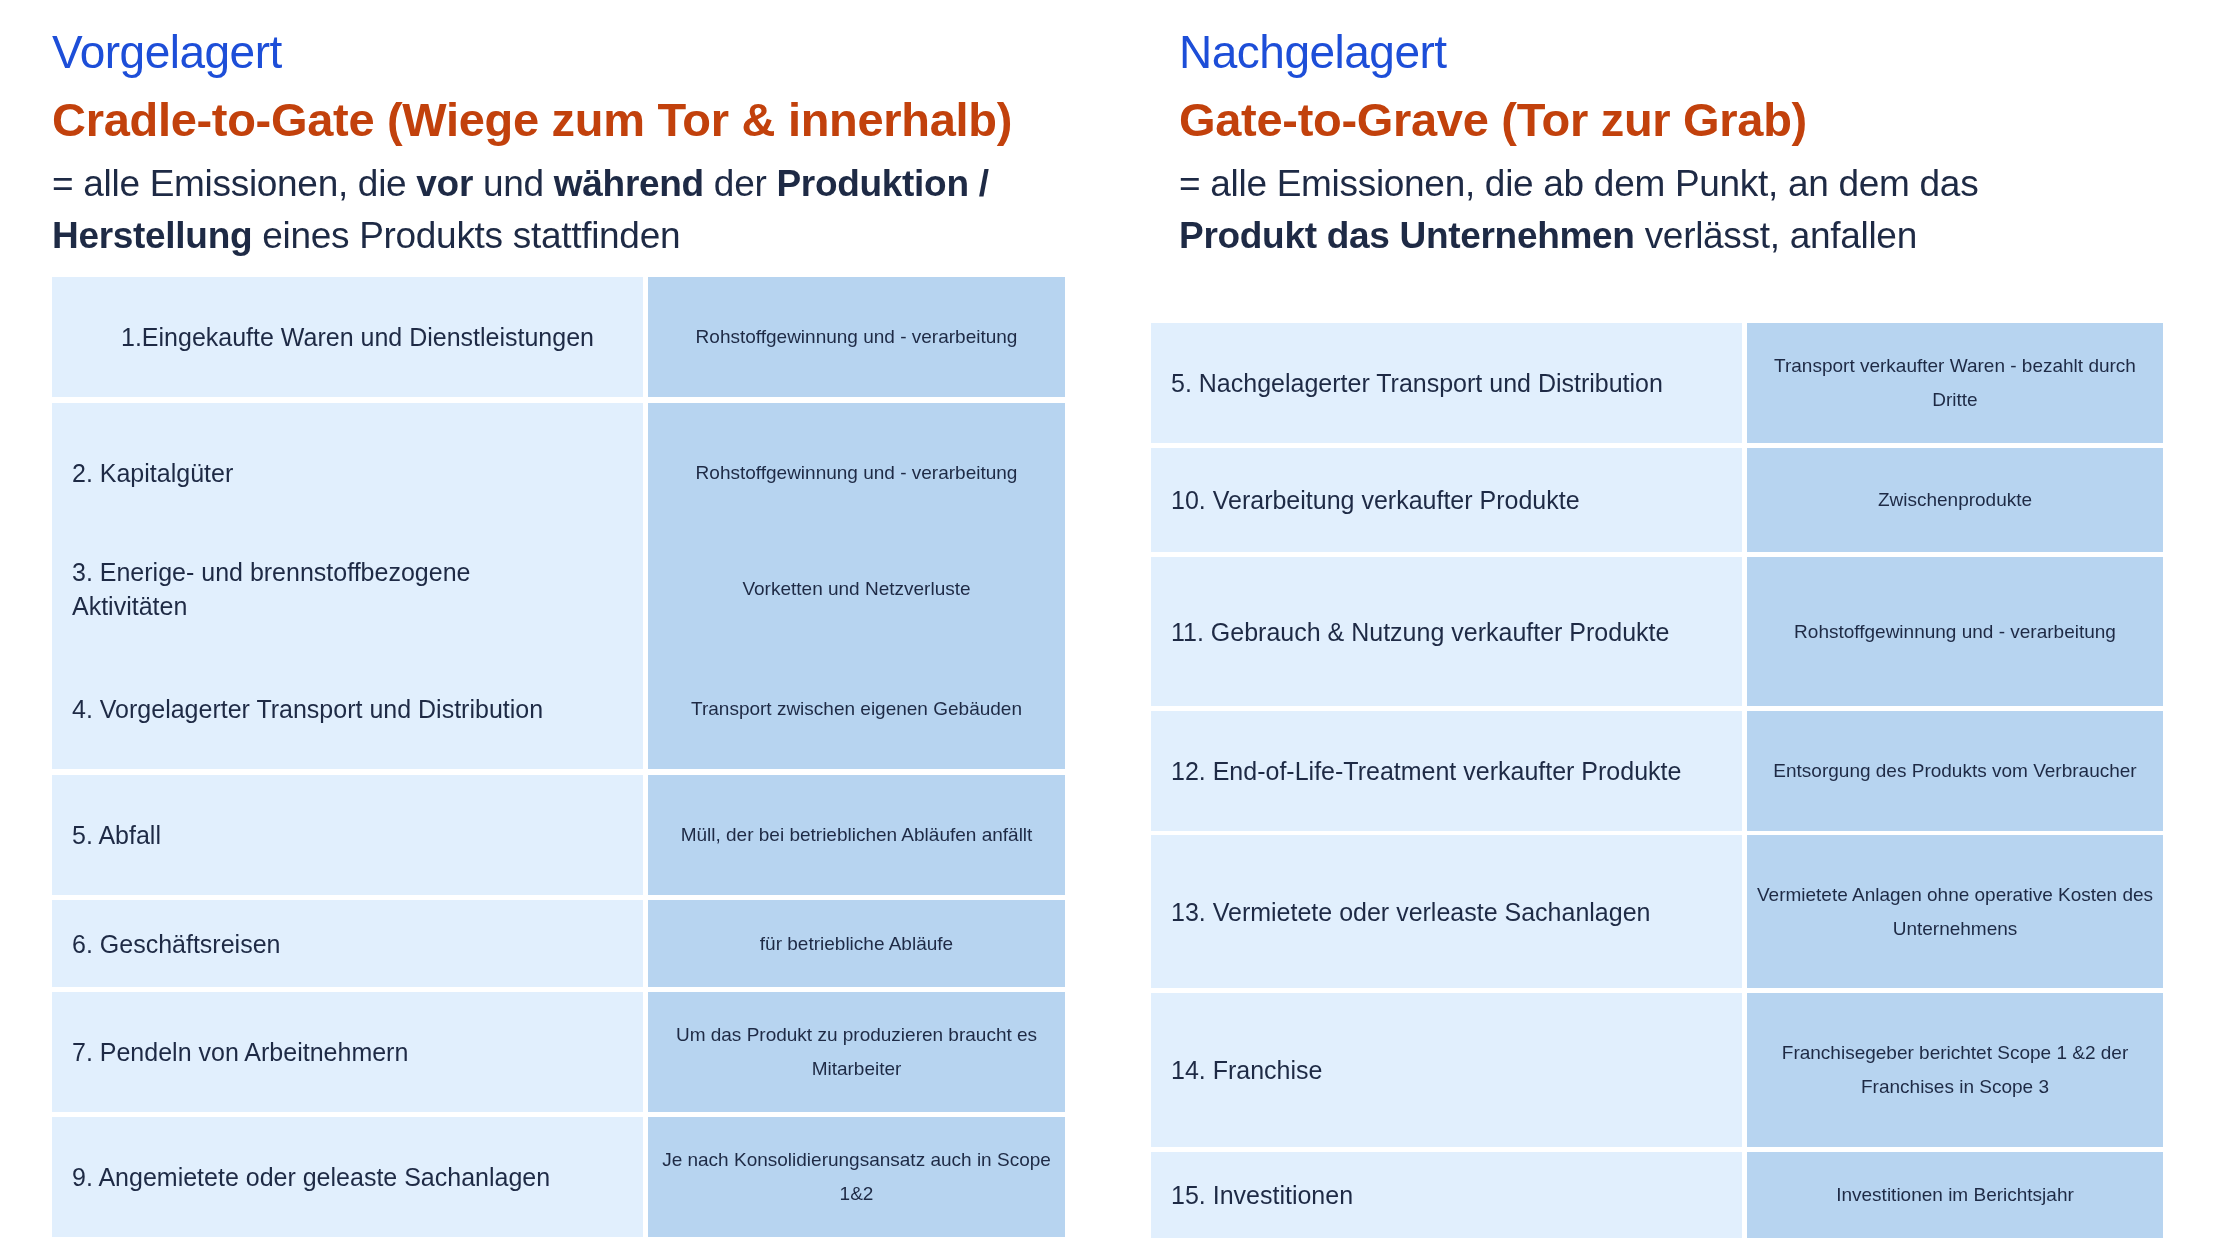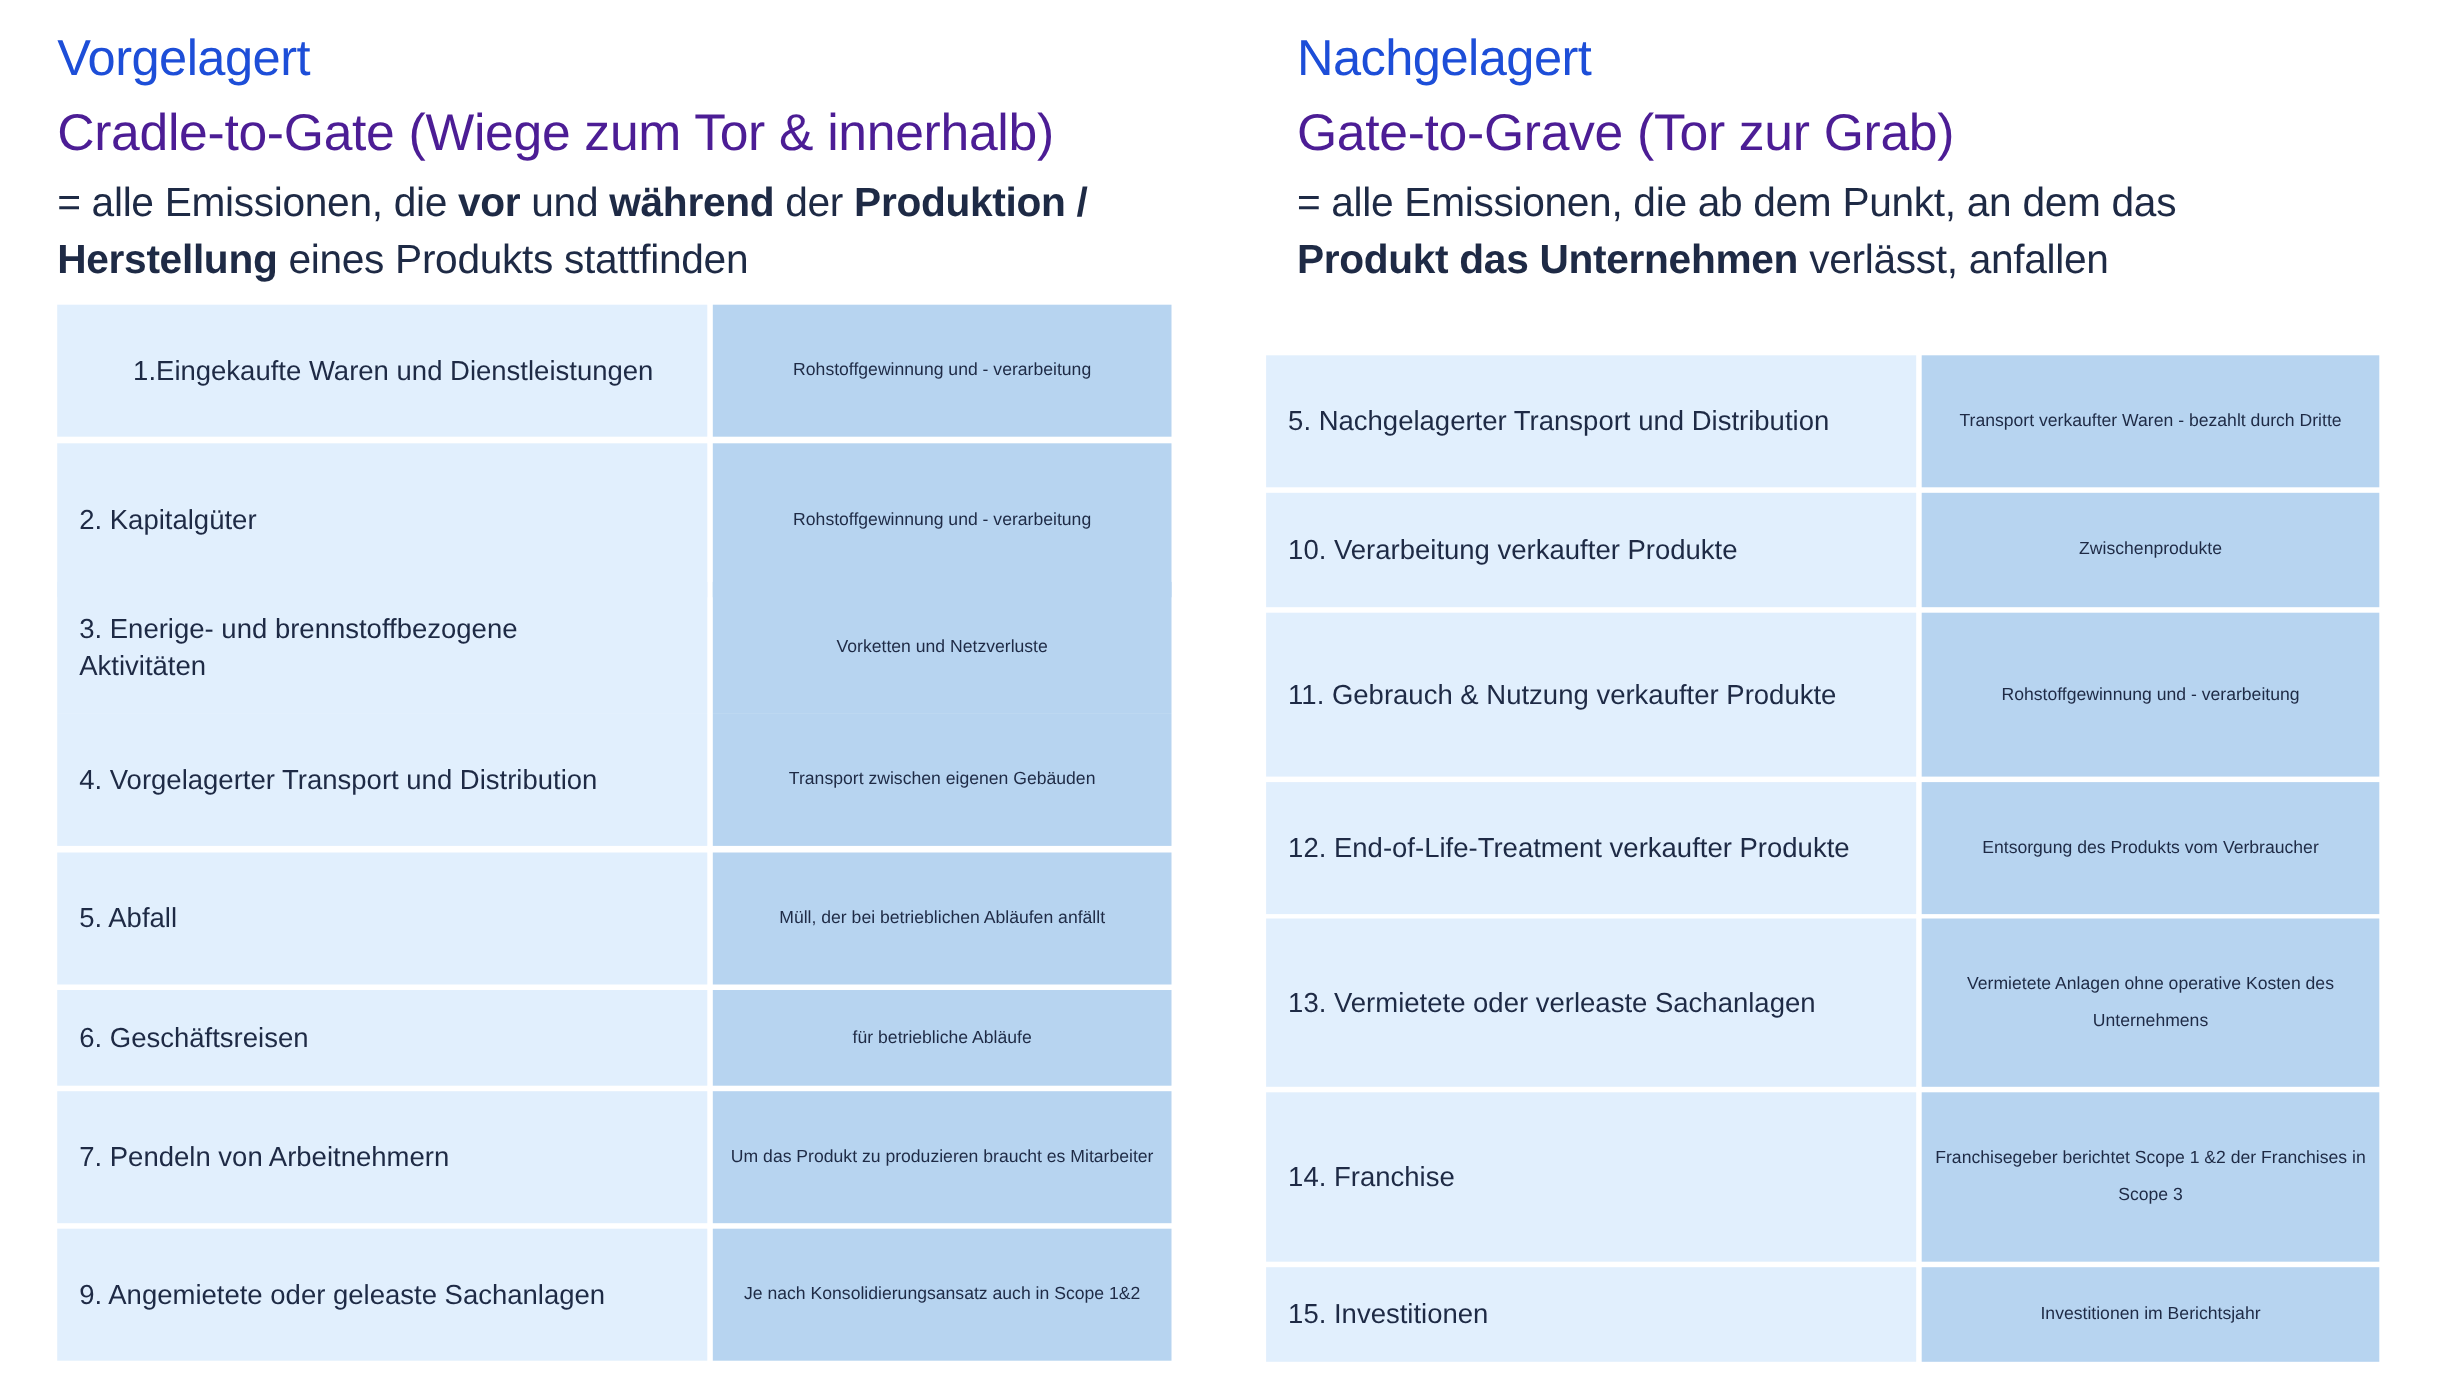--- a/index.html
+++ b/index.html
@@ -10,42 +10,42 @@
     .section.left { left: 52px; width: 1030px; }
     .section.right { left: 1179px; width: 1030px; }
 
     .kicker {
       position: absolute; top: 22px; left: 0;
       font-size: 46px; font-weight: 400; color: #1d4ed8; line-height: 60px; white-space: nowrap;
       letter-spacing: -0.5px;
     }
     .subtitle {
       position: absolute; top: 90px; left: 0;
-      font-size: 47px; font-weight: 400; color: #4c1d95; line-height: 60px; white-space: nowrap;
+      font-size: 47px; font-weight: 700; color: #c2410c; line-height: 60px; white-space: nowrap;
       letter-spacing: -0.3px;
     }
     .desc {
       position: absolute; top: 158px; left: 0; width: 1060px;
       font-size: 37px; line-height: 52px; color: #1e2a45; font-weight: 400;
       letter-spacing: -0.3px;
     }
     .desc b { font-weight: 700; }
 
     .table { position: absolute; }
     .table.left { left: 52px; top: 277px; width: 1013px; }
     .table.right { left: 1151px; top: 323px; width: 1012px; }
 
     .row { position: absolute; left: 0; right: 0; display: flex; }
     .cell-cat {
       background: #e1effd; display: flex; align-items: center;
       padding: 0 20px; font-size: 25px; line-height: 34px; color: #1e2a45;
     }
     .cell-desc {
       background: #b7d4f0; display: flex; align-items: center; justify-content: center;
-      text-align: center; padding: 0 8px; font-size: 16px; line-height: 34px; color: #1e2a45;
+      text-align: center; padding: 0 8px; font-size: 19px; line-height: 34px; color: #1e2a45;
     }
     .table.left .cell-cat { width: 591px; }
     .table.left .cell-desc { margin-left: 5px; width: 417px; }
     .table.right .cell-cat { width: 591px; }
     .table.right .cell-desc { margin-left: 5px; width: 416px; }
     .cell-cat.centered { justify-content: center; padding-left: 40px; text-align: center; }
   </style>
 </head>
 <body>
 

